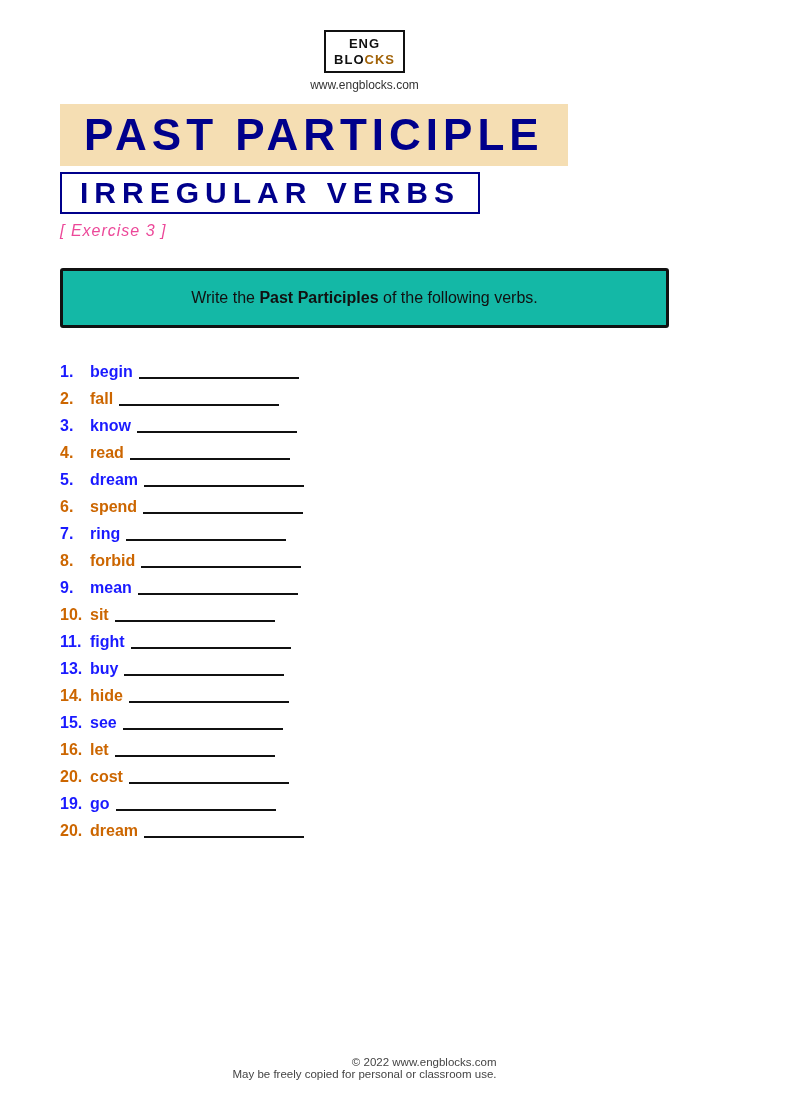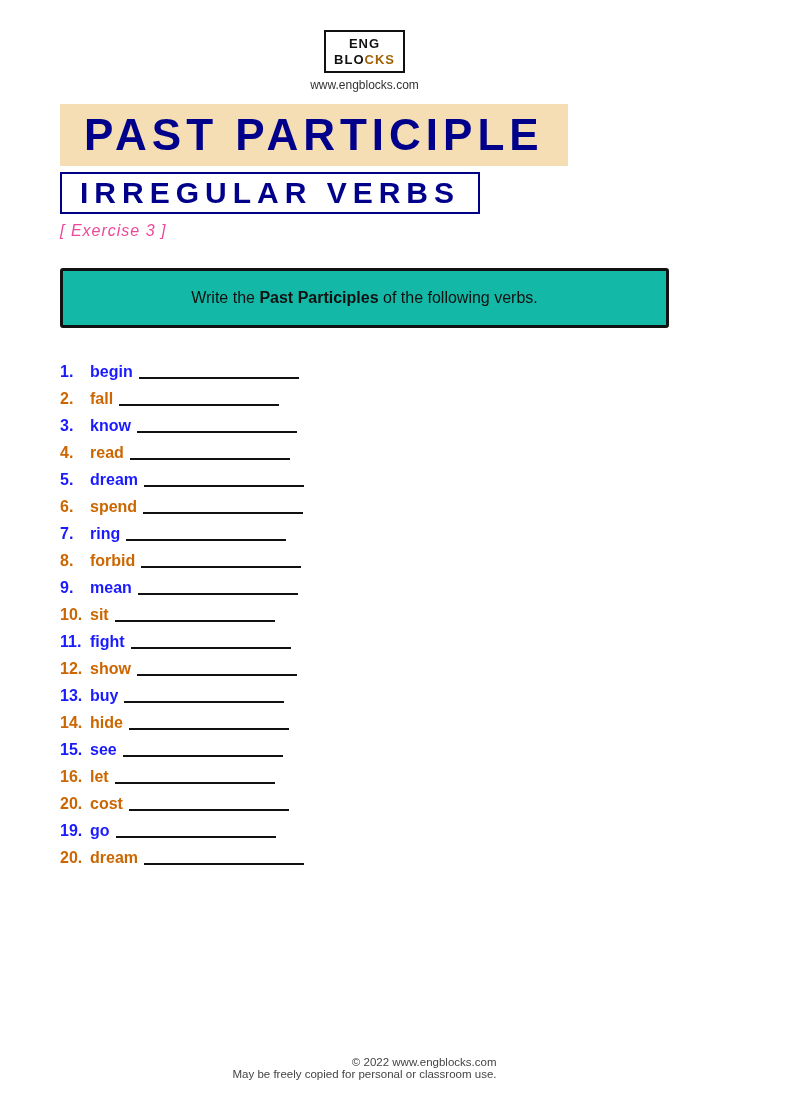--- a/index.html
+++ b/index.html
@@ -244,25 +244,20 @@
         <span class="verb-number color-orange">10.</span>
         <span class="verb-word color-orange">sit</span>
         <span class="verb-line"></span>
       </div>
       <div class="verb-item">
         <span class="verb-number color-blue">11.</span>
         <span class="verb-word color-blue">fight</span>
         <span class="verb-line"></span>
       </div>
       <div class="verb-item">
-        <span class="verb-number color-orange">12.</span>
-        <span class="verb-word color-orange">show</span>
-        <span class="verb-line"></span>
-      </div>
-      <div class="verb-item">
         <span class="verb-number color-blue">13.</span>
         <span class="verb-word color-blue">buy</span>
         <span class="verb-line"></span>
       </div>
       <div class="verb-item">
         <span class="verb-number color-orange">14.</span>
         <span class="verb-word color-orange">hide</span>
         <span class="verb-line"></span>
       </div>
       <div class="verb-item">

